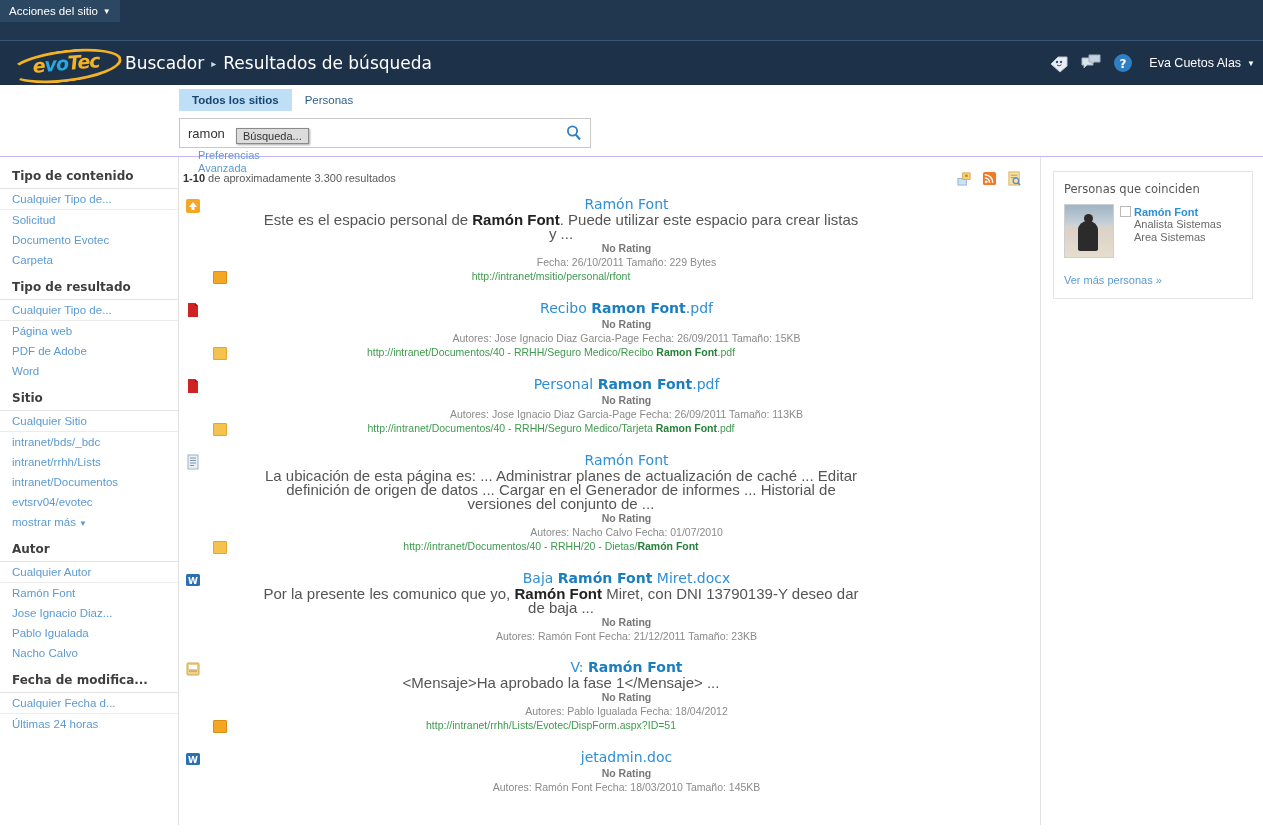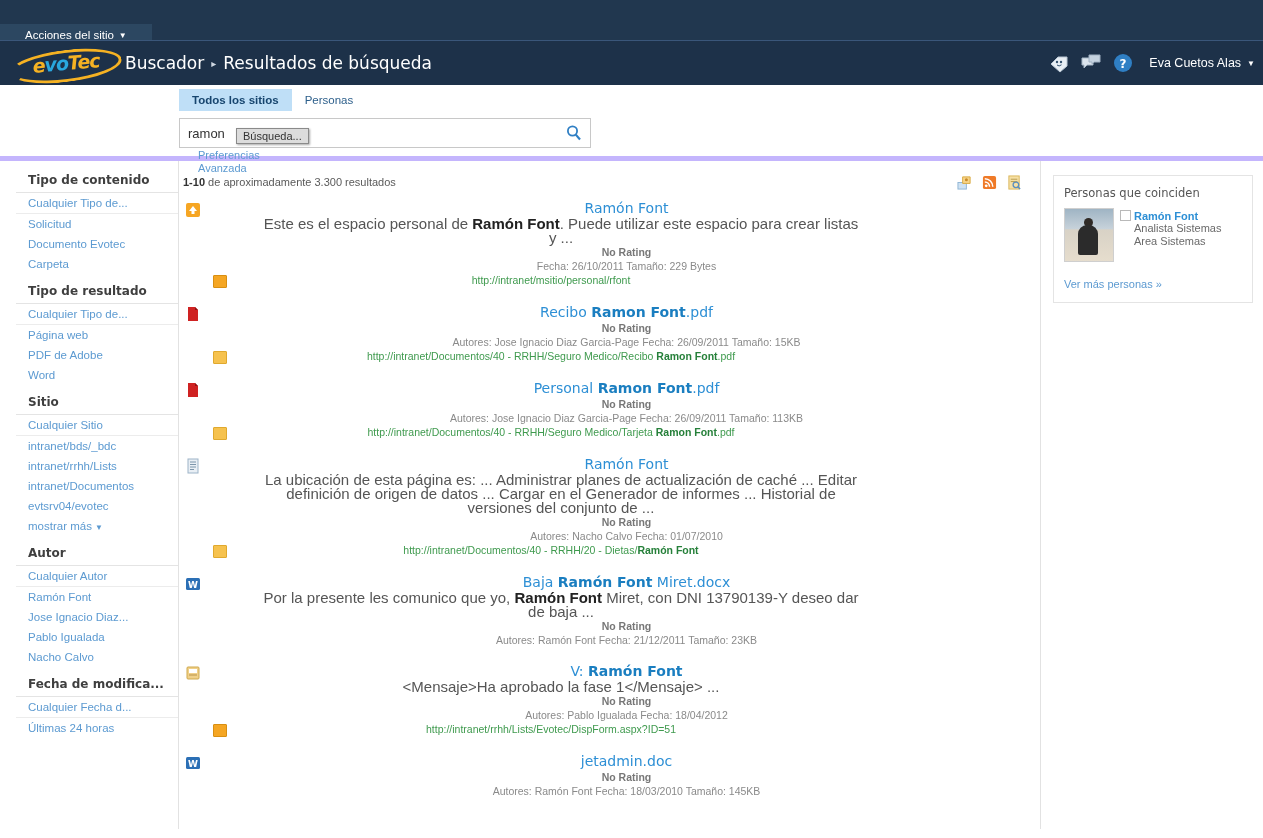--- a/index.html
+++ b/index.html
@@ -5,23 +5,23 @@
   html,body{margin:0;padding:0;}
   body{
     width:1263px;height:838px;overflow:hidden;
     background:#fff;
     font-family:"Liberation Sans", sans-serif;
     font-size:11px;color:#444;
   }
   
   #topbar{height:40px;background:#21374f;position:relative;}
   #site-actions{
-    position:absolute;left:0;top:24px;height:22px;
+    position:absolute;left:0;top:0;height:22px;
     display:flex;align-items:center;gap:5px;
-    padding:0 25px;background:#2c4761;color:#fff;
+    padding:0 9px;background:#2c4761;color:#fff;
     font-size:11.5px;cursor:pointer;
   }
   #site-actions .caret{font-size:8px;}
   #ribbon{
     height:44px;background:#1d3149;
     display:flex;align-items:center;position:relative;
     border-top:1px solid #3a567a;
   }
   #logo{width:112px;margin-left:8px;height:34px;position:relative;}
   .logo-ellipse{
@@ -53,21 +53,21 @@
   }
   .hdr-icon{width:20px;height:20px;cursor:pointer;display:block;}
   #user-menu{
     color:#fff;font-size:12.5px;display:flex;align-items:center;gap:6px;
     cursor:pointer;margin-left:4px;
   }
   #user-menu .caret{font-size:8px;}
 
   
   #search-strip{
-    height:71px;background:#fff;border-bottom:5px solid #c4b5fd;
+    height:71px;background:#fff;border-bottom:1px solid #c4b5fd;
     position:relative;
     padding-left:16px;
   }
   #scope-tabs{position:absolute;left:179px;top:4px;display:flex;align-items:center;}
   .scope-tab{
     padding:5px 13px;font-size:11.5px;color:#2d5f8b;cursor:pointer;
   }
   .scope-tab.active{background:#bfdff7;color:#17456e;font-weight:bold;}
   #search-row{position:absolute;left:179px;top:33px;display:flex;align-items:flex-start;flex-direction:column;}
   #search-box{
@@ -92,21 +92,21 @@
     margin-left:19px;line-height:13px;padding-top:1px;
   }
   #prefs a{display:block;color:#5c9ad1;font-size:11px;cursor:pointer;}
 
   
   #content{display:flex;height:668px;}
   #refine{
     width:178px;border-right:1px solid #e2e2e2;padding-top:6px;
     background:#fff;
   }
-  .refine-group{margin-bottom:4px;margin-left:16px;}
+  .refine-group{margin-bottom:4px;}
   .refine-title{
     font-size:12px;color:#3f3f3f;font-weight:bold;
     padding:6px 0 5px 12px;border-bottom:1px solid #e4e4e4;
     font-family:"DejaVu Sans", sans-serif;
   }
   .refine-item{
     font-size:11.5px;color:#5c9ad1;padding:4px 0 4px 12px;cursor:pointer;
   }
   .refine-item.first{border-bottom:1px solid #ececec;}
   .refine-more{font-size:11.5px;color:#5c9ad1;padding:4px 0 4px 12px;cursor:pointer;}

